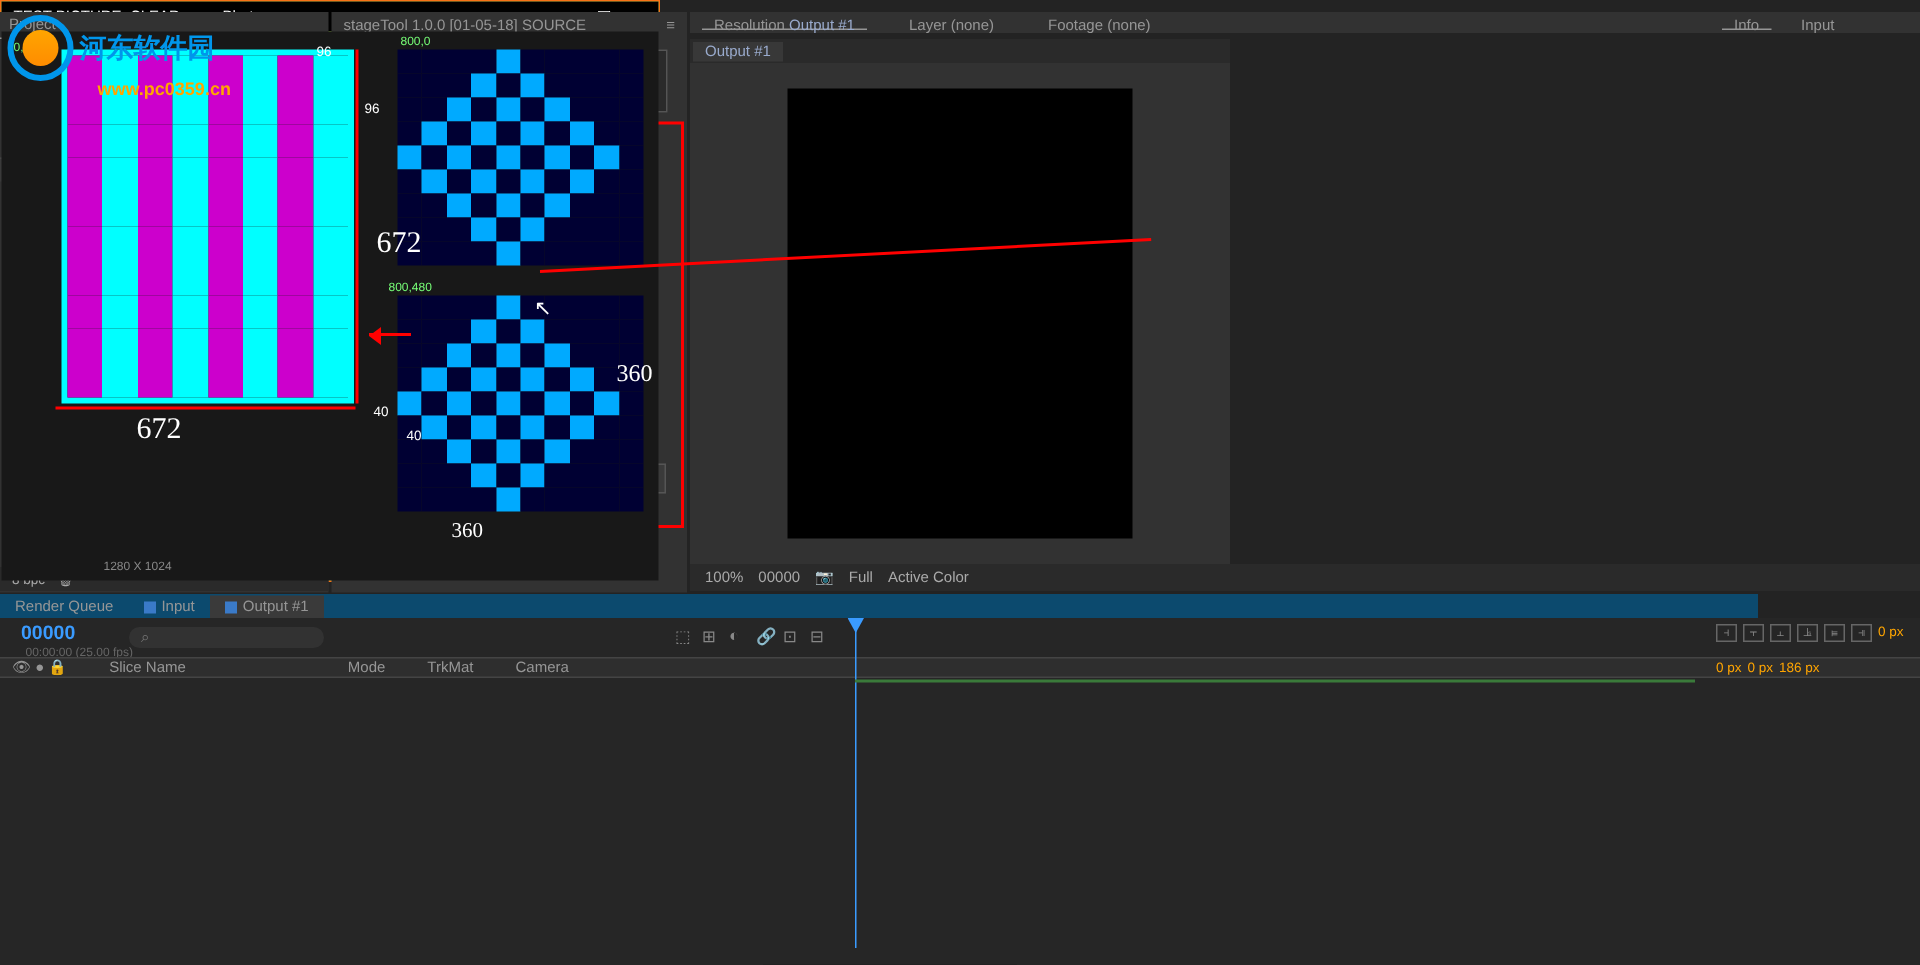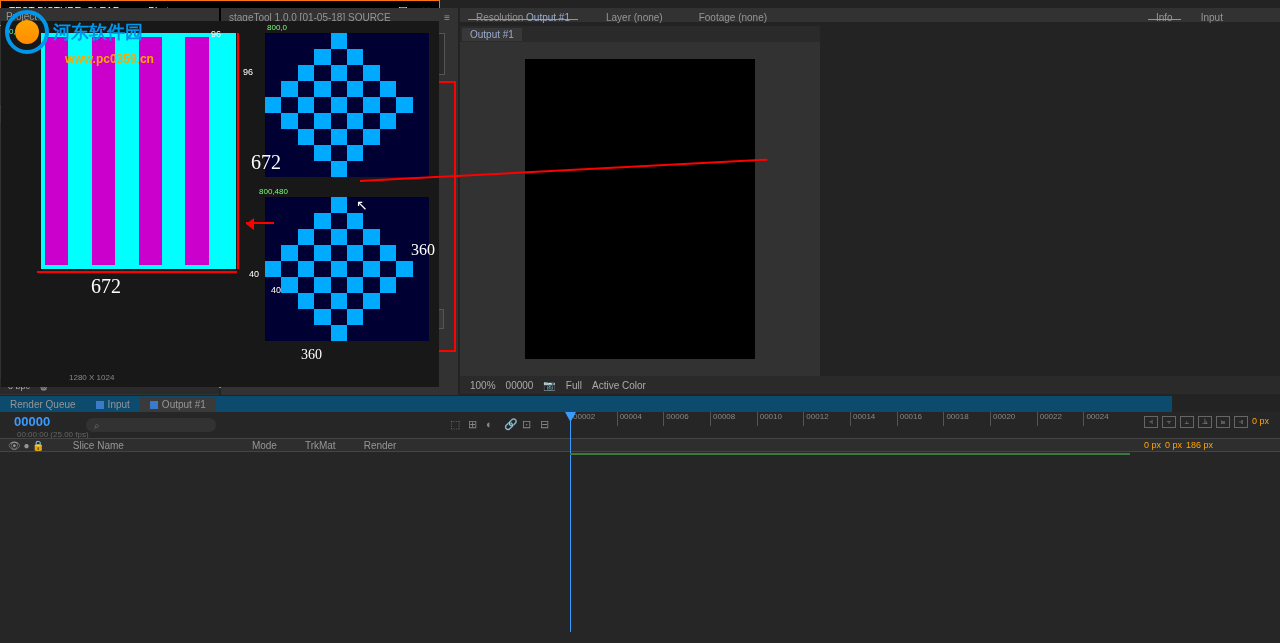--- a/index.html
+++ b/index.html
@@ -599,40 +599,26 @@
   <span class="tc-sub">00:00:00 (25.00 fps)</span>
   <input class="tl-search" placeholder="⌕" style="">
   <div class="tl-icons">
     <span>⬚</span>
       <span>⊞</span>
     <span>◐</span>
       <span>🔗</span>
     <span>⊡</span>
       <span>⊟</span>
   </div>
-  <div class="tl-ruler" id="ruler">
-      <div class="tl-tick">00002</div>
-      <div class="tl-tick">00004</div>
-      <div class="tl-tick">00006</div>
-      <div class="tl-tick">00008</div>
-      <div class="tl-tick">00010</div>
-      <div class="tl-tick">00012</div>
-      <div class="tl-tick">00014</div>
-      <div class="tl-tick">00016</div>
-      <div class="tl-tick">00018</div>
-      <div class="tl-tick">00020</div>
-      <div class="tl-tick">00022</div>
-      <div class="tl-tick">00024</div>
-    </div>
   <div class="tl-divider">
     <span>👁 ● 🔒</span>
     <span>Slice Name</span>
-    <span style="margin-left:100px">Mode</span>
+    <span style="margin-left:80px">Mode</span>
     <span>TrkMat</span>
-    <span>Render</span>
+    <span>Camera</span>
   </div>
   <div class="playhead"></div>
   <div class="track"></div>
   <div class="align-panel">
     <span class="align-ico">⫞</span>
     <span class="align-ico">⫟</span>
     <span class="align-ico">⫠</span>
     <span class="align-ico">⫡</span>
     <span class="align-ico">⫢</span>
     <span class="align-ico">⫣</span>

